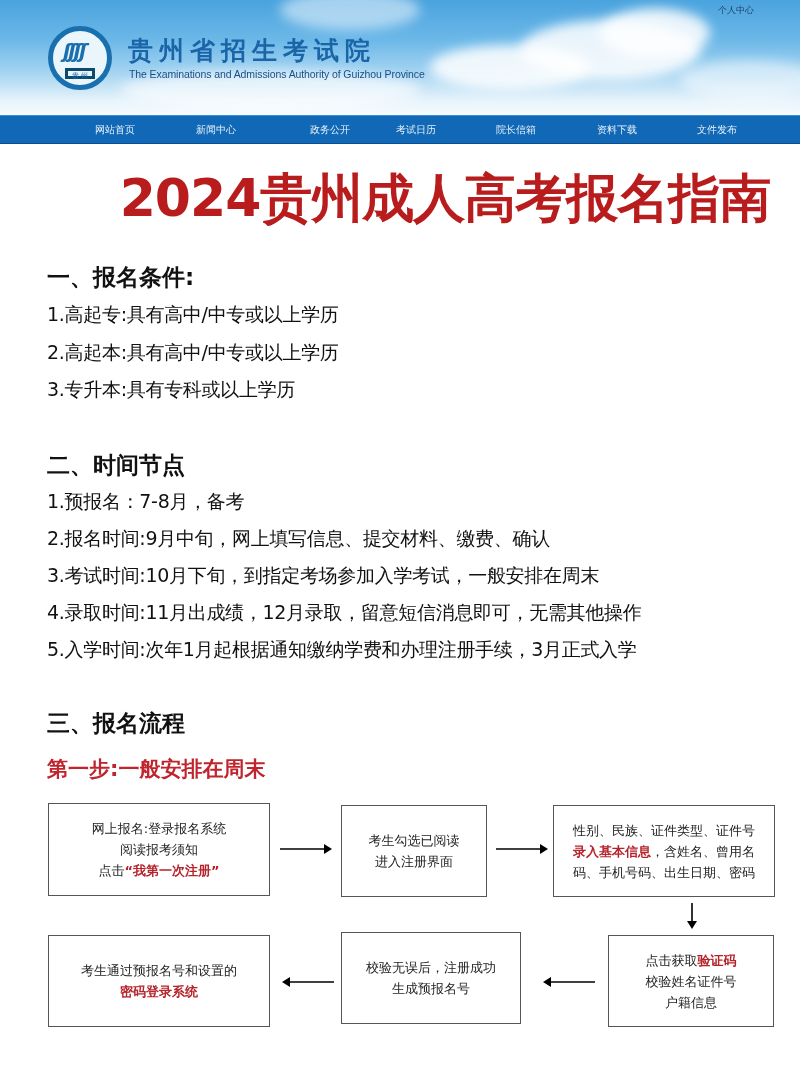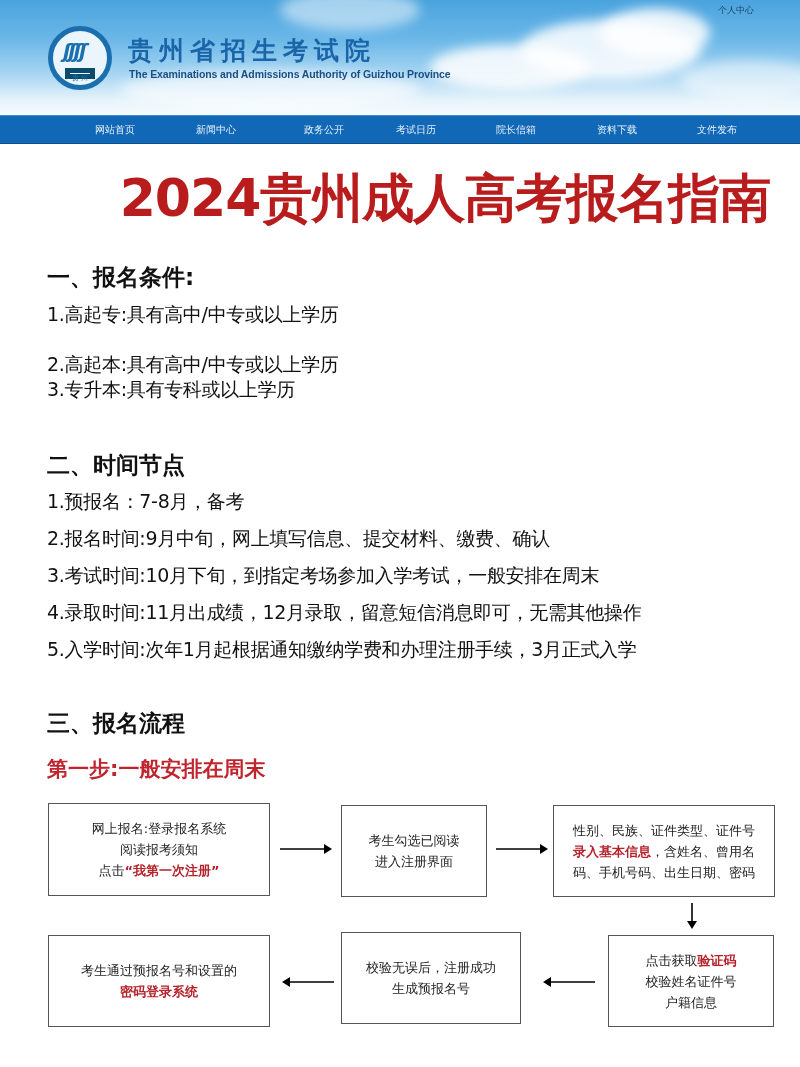--- a/index.html
+++ b/index.html
@@ -25,29 +25,29 @@
       font-family: "DejaVu Serif", serif;
     }
 
     .logo {
       position: absolute; left: 48px; top: 26px; width: 64px; height: 64px;
       border-radius: 50%; border: 5px solid #1a6fae; background: #eaf5fc;
     }
     .logo-waves { position: absolute; left: 10px; top: 8px; font-size: 20px; color: #1a6fae; font-weight: bold; letter-spacing: -3px; font-style: italic; }
     .logo-label {
       position: absolute; left: 12px; top: 37px; width: 30px; height: 11px;
-      border: 5px solid #0c4a6e; font-size: 7px; color: #1a6fae; text-align: center; line-height: 10px;
+      border: 3px solid #0c4a6e; font-size: 7px; color: #1a6fae; text-align: center; line-height: 10px;
     }
     .site-title-cn {
       position: absolute; left: 128px; top: 34px; font-size: 25px; color: #1a64a8;
       letter-spacing: 6px; font-family: Liberation Serif, serif; font-weight: bold;
     }
     .site-title-en {
       position: absolute; left: 129px; top: 68px; font-size: 10.5px; color: #1a4f85;
-      font-family: "Liberation Sans", sans-serif; font-weight: bold; letter-spacing: -0.1px;
+      font-family: "Liberation Sans", sans-serif; font-weight: normal; letter-spacing: -0.1px;
     }
 
     
     .navbar {
       position: absolute; left: 0; top: 115px; width: 800px; height: 29px;
       background: #1068b6; border-top: 1px solid #3d8bd0; border-bottom: 1px solid #0a4f8f;
     }
     .nav-item {
       position: absolute; top: 7px; font-size: 10px; color: #e8f1fa;
       font-family: "DejaVu Serif", serif;
@@ -100,32 +100,32 @@
     <span class="logo-waves">ʃʃʃʃ</span>
     <span class="logo-label">贵 州</span>
   </div>
   <div class="site-title-cn">贵州省招生考试院</div>
   <div class="site-title-en">The Examinations and Admissions Authority of Guizhou Province</div>
 </div>
 
 <nav class="navbar">
   <a class="nav-item" style="left:64px">网站首页</a>
   <a class="nav-item" style="left:165px">新闻中心</a>
-  <a class="nav-item" style="left:273px">政务公开</a>
+  <a class="nav-item" style="left:279px">政务公开</a>
   <a class="nav-item" style="left:365px">考试日历</a>
   <a class="nav-item" style="left:465px">院长信箱</a>
   <a class="nav-item" style="left:566px">资料下载</a>
   <a class="nav-item" style="left:666px">文件发布</a>
 </nav>
 
 <h1 class="page-title">2024贵州成人高考报名指南</h1>
 
 <div class="section-heading" style="top:262px">一、报名条件:</div>
 <div class="line" style="top:302px">1.高起专:具有高中/中专或以上学历</div>
-<div class="line" style="top:352px">2.高起本:具有高中/中专或以上学历</div>
+<div class="line" style="top:340px">2.高起本:具有高中/中专或以上学历</div>
 <div class="line" style="top:377px">3.专升本:具有专科或以上学历</div>
 
 <div class="section-heading" style="top:450px">二、时间节点</div>
 <div class="line" style="top:489px">1.预报名：7-8月，备考</div>
 <div class="line" style="top:526px">2.报名时间:9月中旬，网上填写信息、提交材料、缴费、确认</div>
 <div class="line" style="top:563px">3.考试时间:10月下旬，到指定考场参加入学考试，一般安排在周末</div>
 <div class="line" style="top:600px">4.录取时间:11月出成绩，12月录取，留意短信消息即可，无需其他操作</div>
 <div class="line" style="top:637px">5.入学时间:次年1月起根据通知缴纳学费和办理注册手续，3月正式入学</div>
 
 <div class="section-heading" style="top:708px">三、报名流程</div>

